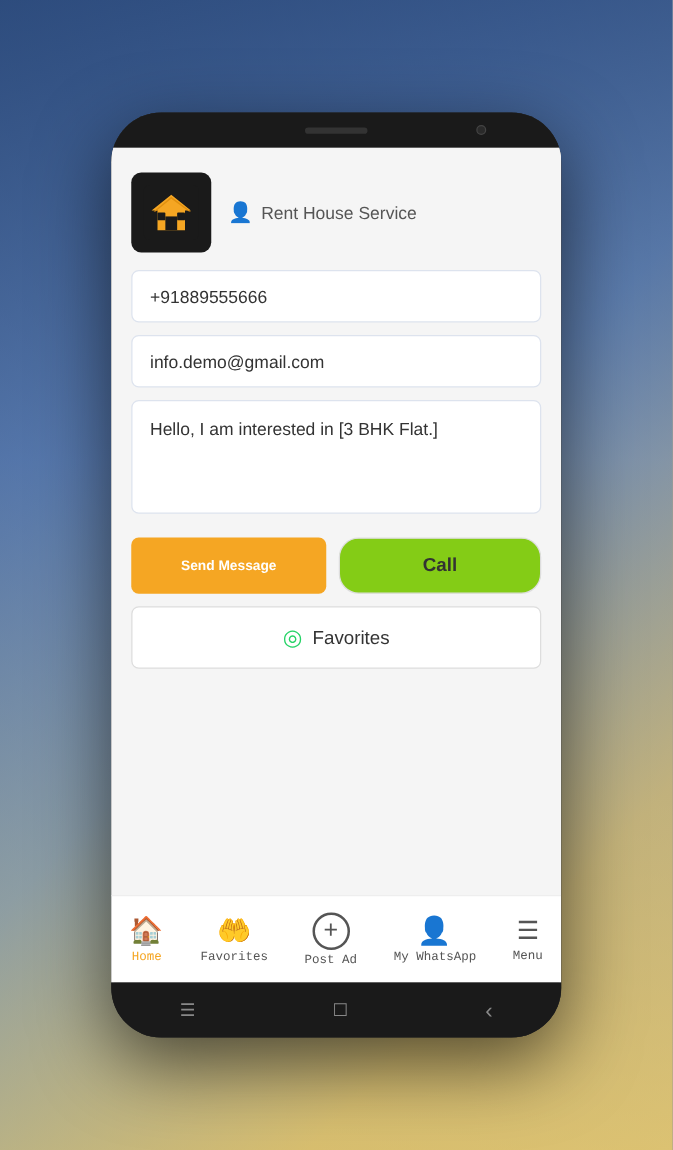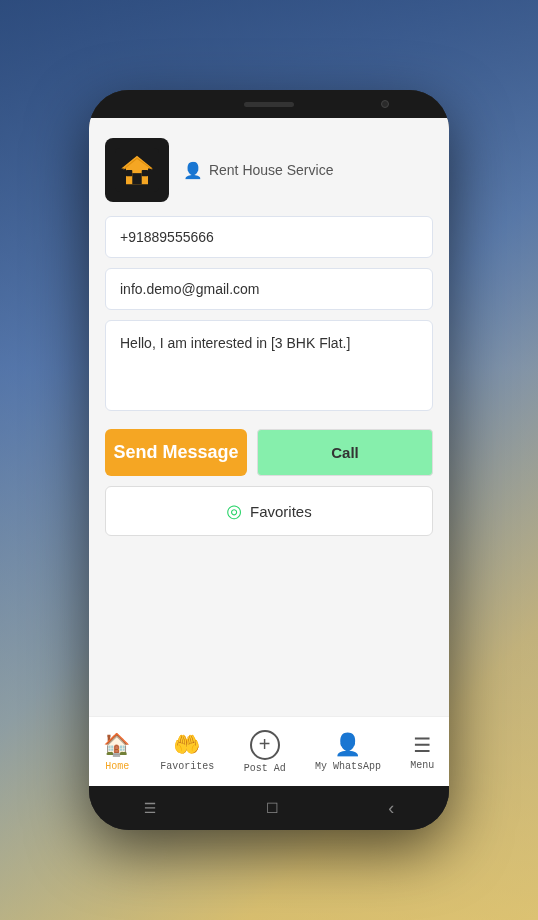--- a/index.html
+++ b/index.html
@@ -150,31 +150,31 @@
       gap: 10px;
       margin-bottom: 10px;
     }
     .btn-send {
       flex: 1;
       background: #f5a623;
       color: #fff;
       border: none;
       border-radius: 6px;
       padding: 13px 0;
-      font-size: 18px;
+      font-size: 11px;
       font-weight: 600;
       cursor: pointer;
     }
     .btn-call {
       flex: 1;
-      background: #86efac;
+      background: #84cc16;
       color: #333;
       border: 1.5px solid #ddd;
-      border-radius: 4px;
-      padding: 13px 16px;
+      border-radius: 16px;
+      padding: 13px 2px;
       font-size: 15px;
       font-weight: 600;
       cursor: pointer;
     }
     .btn-whatsapp {
       width: 100%;
       background: #ffffff;
       color: #333;
       border: 1.5px solid #ddd;
       border-radius: 6px;

